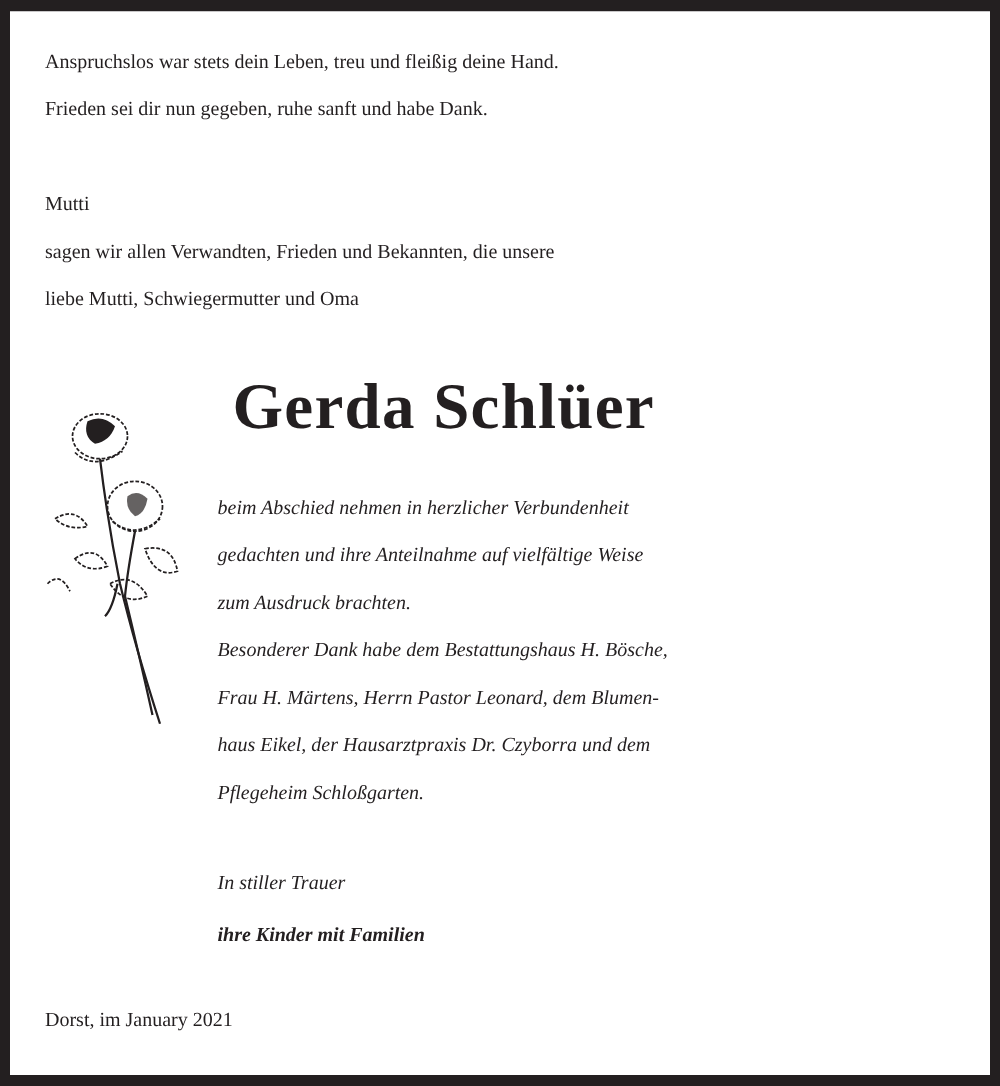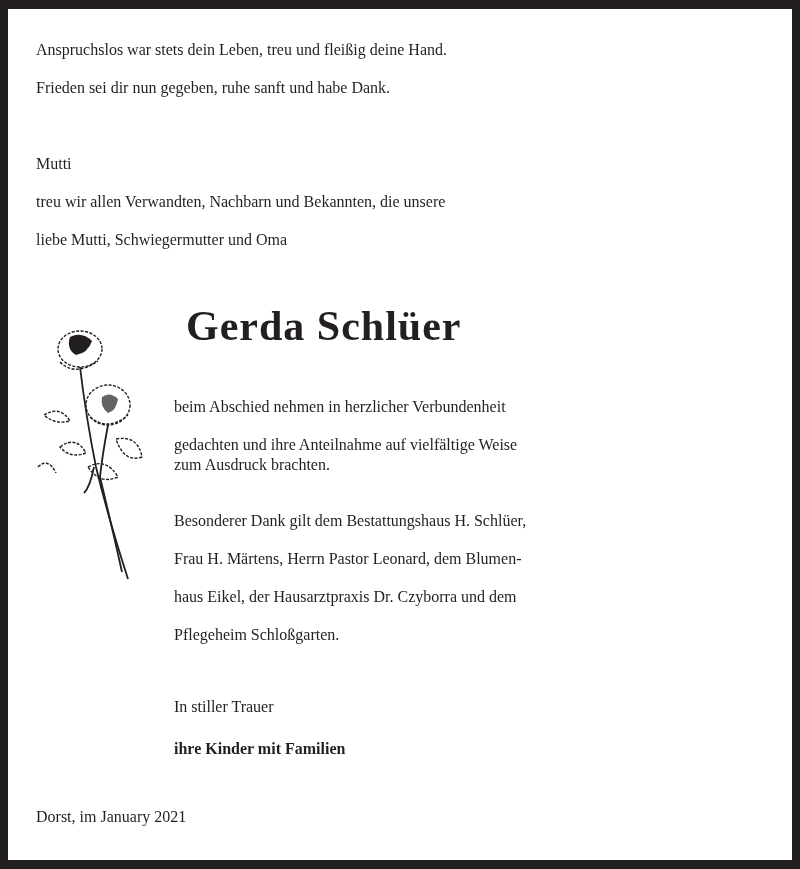--- a/index.html
+++ b/index.html
@@ -20,44 +20,44 @@
     position: absolute;
     left: 28px;
     font-size: 16px;
     line-height: 38px;
     white-space: nowrap;
     transform-origin: left top;
   }
   .name {
     position: absolute;
     left: 178px; top: 277px;
-    font-size: 42px;
+    font-size: 52px;
     font-weight: bold;
     line-height: 80px;
     letter-spacing: 1px;
     white-space: nowrap;
   }
-  .right { left: 166px; }
+  .right { left: 166px; font-style: italic; }
   .bold { font-weight: bold; text-align: center; }
   .roses {
     position: absolute;
     left: 22px; top: 308px;
     width: 120px; height: 270px;
   }
 </style>
 </head>
 <body>
 
 <div class="card">
 
   <div class="line" style="top:22px; width:740px;">Anspruchslos war stets dein Leben, treu und fleißig deine Hand.</div>
   <div class="line" style="top:60px;">Frieden sei dir nun gegeben, ruhe sanft und habe Dank.</div>
 
   <div class="line" style="top:136px;">Mutti</div>
-  <div class="line" style="top:174px;">treu wir allen Verwandten, Nachbarn und Bekannten, die unsere</div>
+  <div class="line" style="top:174px;">sagen wir allen Verwandten, Frieden und Bekannten, die unsere</div>
   <div class="line" style="top:212px;">liebe Mutti, Schwiegermutter und Oma</div>
 
   <div class="name">Gerda Schlüer</div>
 
   <svg class="roses" viewBox="0 0 120 270">
     <g fill="none" stroke="#231f20" stroke-width="1.4" stroke-dasharray="3 1.5">
 
       <ellipse cx="50" cy="32" rx="22" ry="18"></ellipse>
       <path d="M30 45 Q45 60 68 44"></path>
 
@@ -76,22 +76,22 @@
     </g>
     <g fill="none" stroke="#231f20" stroke-width="1.8">
       <path d="M50 50 Q56 100 66 150 Q78 200 98 262"></path>
       <path d="M78 108 Q72 140 70 160 Q82 210 92 255"></path>
       <path d="M64 150 Q60 170 54 176"></path>
     </g>
   </svg>
 
   <div class="line right" style="top:379px;">beim Abschied nehmen in herzlicher Verbundenheit</div>
   <div class="line right" style="top:417px;">gedachten und ihre Anteilnahme auf vielfältige Weise</div>
-  <div class="line right" style="top:437px;">zum Ausdruck brachten.</div>
-  <div class="line right" style="top:493px;">Besonderer Dank gilt dem Bestattungshaus H. Schlüer,</div>
+  <div class="line right" style="top:455px;">zum Ausdruck brachten.</div>
+  <div class="line right" style="top:493px;">Besonderer Dank habe dem Bestattungshaus H. Bösche,</div>
   <div class="line right" style="top:531px;">Frau H. Märtens, Herrn Pastor Leonard, dem Blumen-</div>
   <div class="line right" style="top:569px;">haus Eikel, der Hausarztpraxis Dr. Czyborra und dem</div>
   <div class="line right" style="top:607px;">Pflegeheim Schloßgarten.</div>
 
   <div class="line right" style="top:679px;text-align:center;">In stiller Trauer</div>
   <div class="line right bold" style="top:721px;">ihre Kinder mit Familien</div>
 
   <div class="line" style="top:789px;">Dorst, im January 2021</div>
 </div>
 

